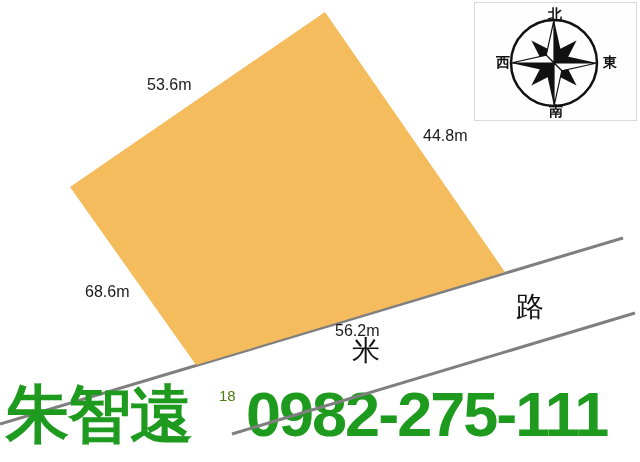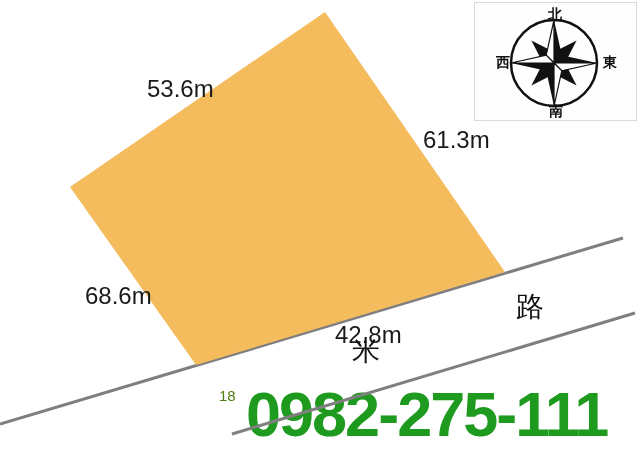--- a/index.html
+++ b/index.html
@@ -7,21 +7,21 @@
     position:relative;width:640px;height:462px;background:#fff;overflow:hidden;
     font-family:"Liberation Sans","DejaVu Sans",sans-serif;
   }
   .layer{position:absolute;left:0;top:0;width:640px;height:462px;}
   .base-layer{z-index:1;}
   .label-layer{z-index:2;}
   .contact-layer{z-index:3;}
   .overline-layer{z-index:4;pointer-events:none;}
 
   .measure{
-    position:absolute;color:#1a1a1a;font-size:24px;line-height:1;white-space:nowrap;
+    position:absolute;color:#1a1a1a;font-size:16px;line-height:1;white-space:nowrap;
   }
   .cjk-big{
     position:absolute;color:#111;font-size:28px;line-height:1;white-space:nowrap;
   }
   .road-width{
     position:absolute;color:#4d7c0f;font-size:15px;line-height:1;white-space:nowrap;
   }
 
   .compass-box{
     position:absolute;left:474px;top:2px;width:163px;height:119px;
@@ -49,23 +49,23 @@
 
 <div class="canvas">
 
   <svg class="layer base-layer" width="640" height="462" viewBox="0 0 640 462">
     <line x1="0" y1="424" x2="623" y2="238" stroke-width="3" stroke="#7f7f7f"></line>
     <polygon points="325,12 505,272 196,365 70,187" stroke-width="3" stroke-linejoin="miter" fill="#f5bc5e"></polygon>
   </svg>
 
   <div class="layer label-layer">
     <div class="measure" style="left:147px;top:77px;">53.6m</div>
-    <div class="measure" style="left:423px;top:128px;">61.3m</div>
+    <div class="measure" style="left:423px;top:128px;">44.8m</div>
     <div class="measure" style="left:85px;top:284px;">68.6m</div>
-    <div class="measure" style="left:335px;top:323px;">42.8m</div>
+    <div class="measure" style="left:335px;top:323px;">56.2m</div>
 
     <div class="cjk-big" style="left:352px;top:337px;">米</div>
     <div class="cjk-big" style="left:516px;top:293px;">路</div>
     <div class="road-width" style="left:219px;top:388px;">18</div>
 
     <div class="compass-box">
       <svg width="161" height="117" viewBox="0 0 161 117">
         <circle cx="79" cy="60" r="43" fill="none" stroke="#111" stroke-width="2.5"></circle>
 
         <polygon points="101.6,37.4 79,49 79,60 90,60" fill="#111"></polygon>
@@ -85,20 +85,21 @@
       </svg>
       <span class="compass-label compass-n">北</span>
       <span class="compass-label compass-s">南</span>
       <span class="compass-label compass-e">東</span>
       <span class="compass-label compass-w">西</span>
     </div>
   </div>
 
   <div class="layer contact-layer">
     <div class="contact">
+      <span class="contact-name">朱智遠</span>
       <span class="contact-phone">0982-275-111</span>
     </div>
   </div>
 
   <svg class="layer overline-layer" width="640" height="462" viewBox="0 0 640 462">
     <line x1="232" y1="434" x2="635" y2="313" stroke-width="3" stroke="#7f7f7f"></line>
   </svg>
 
 </div>
 

